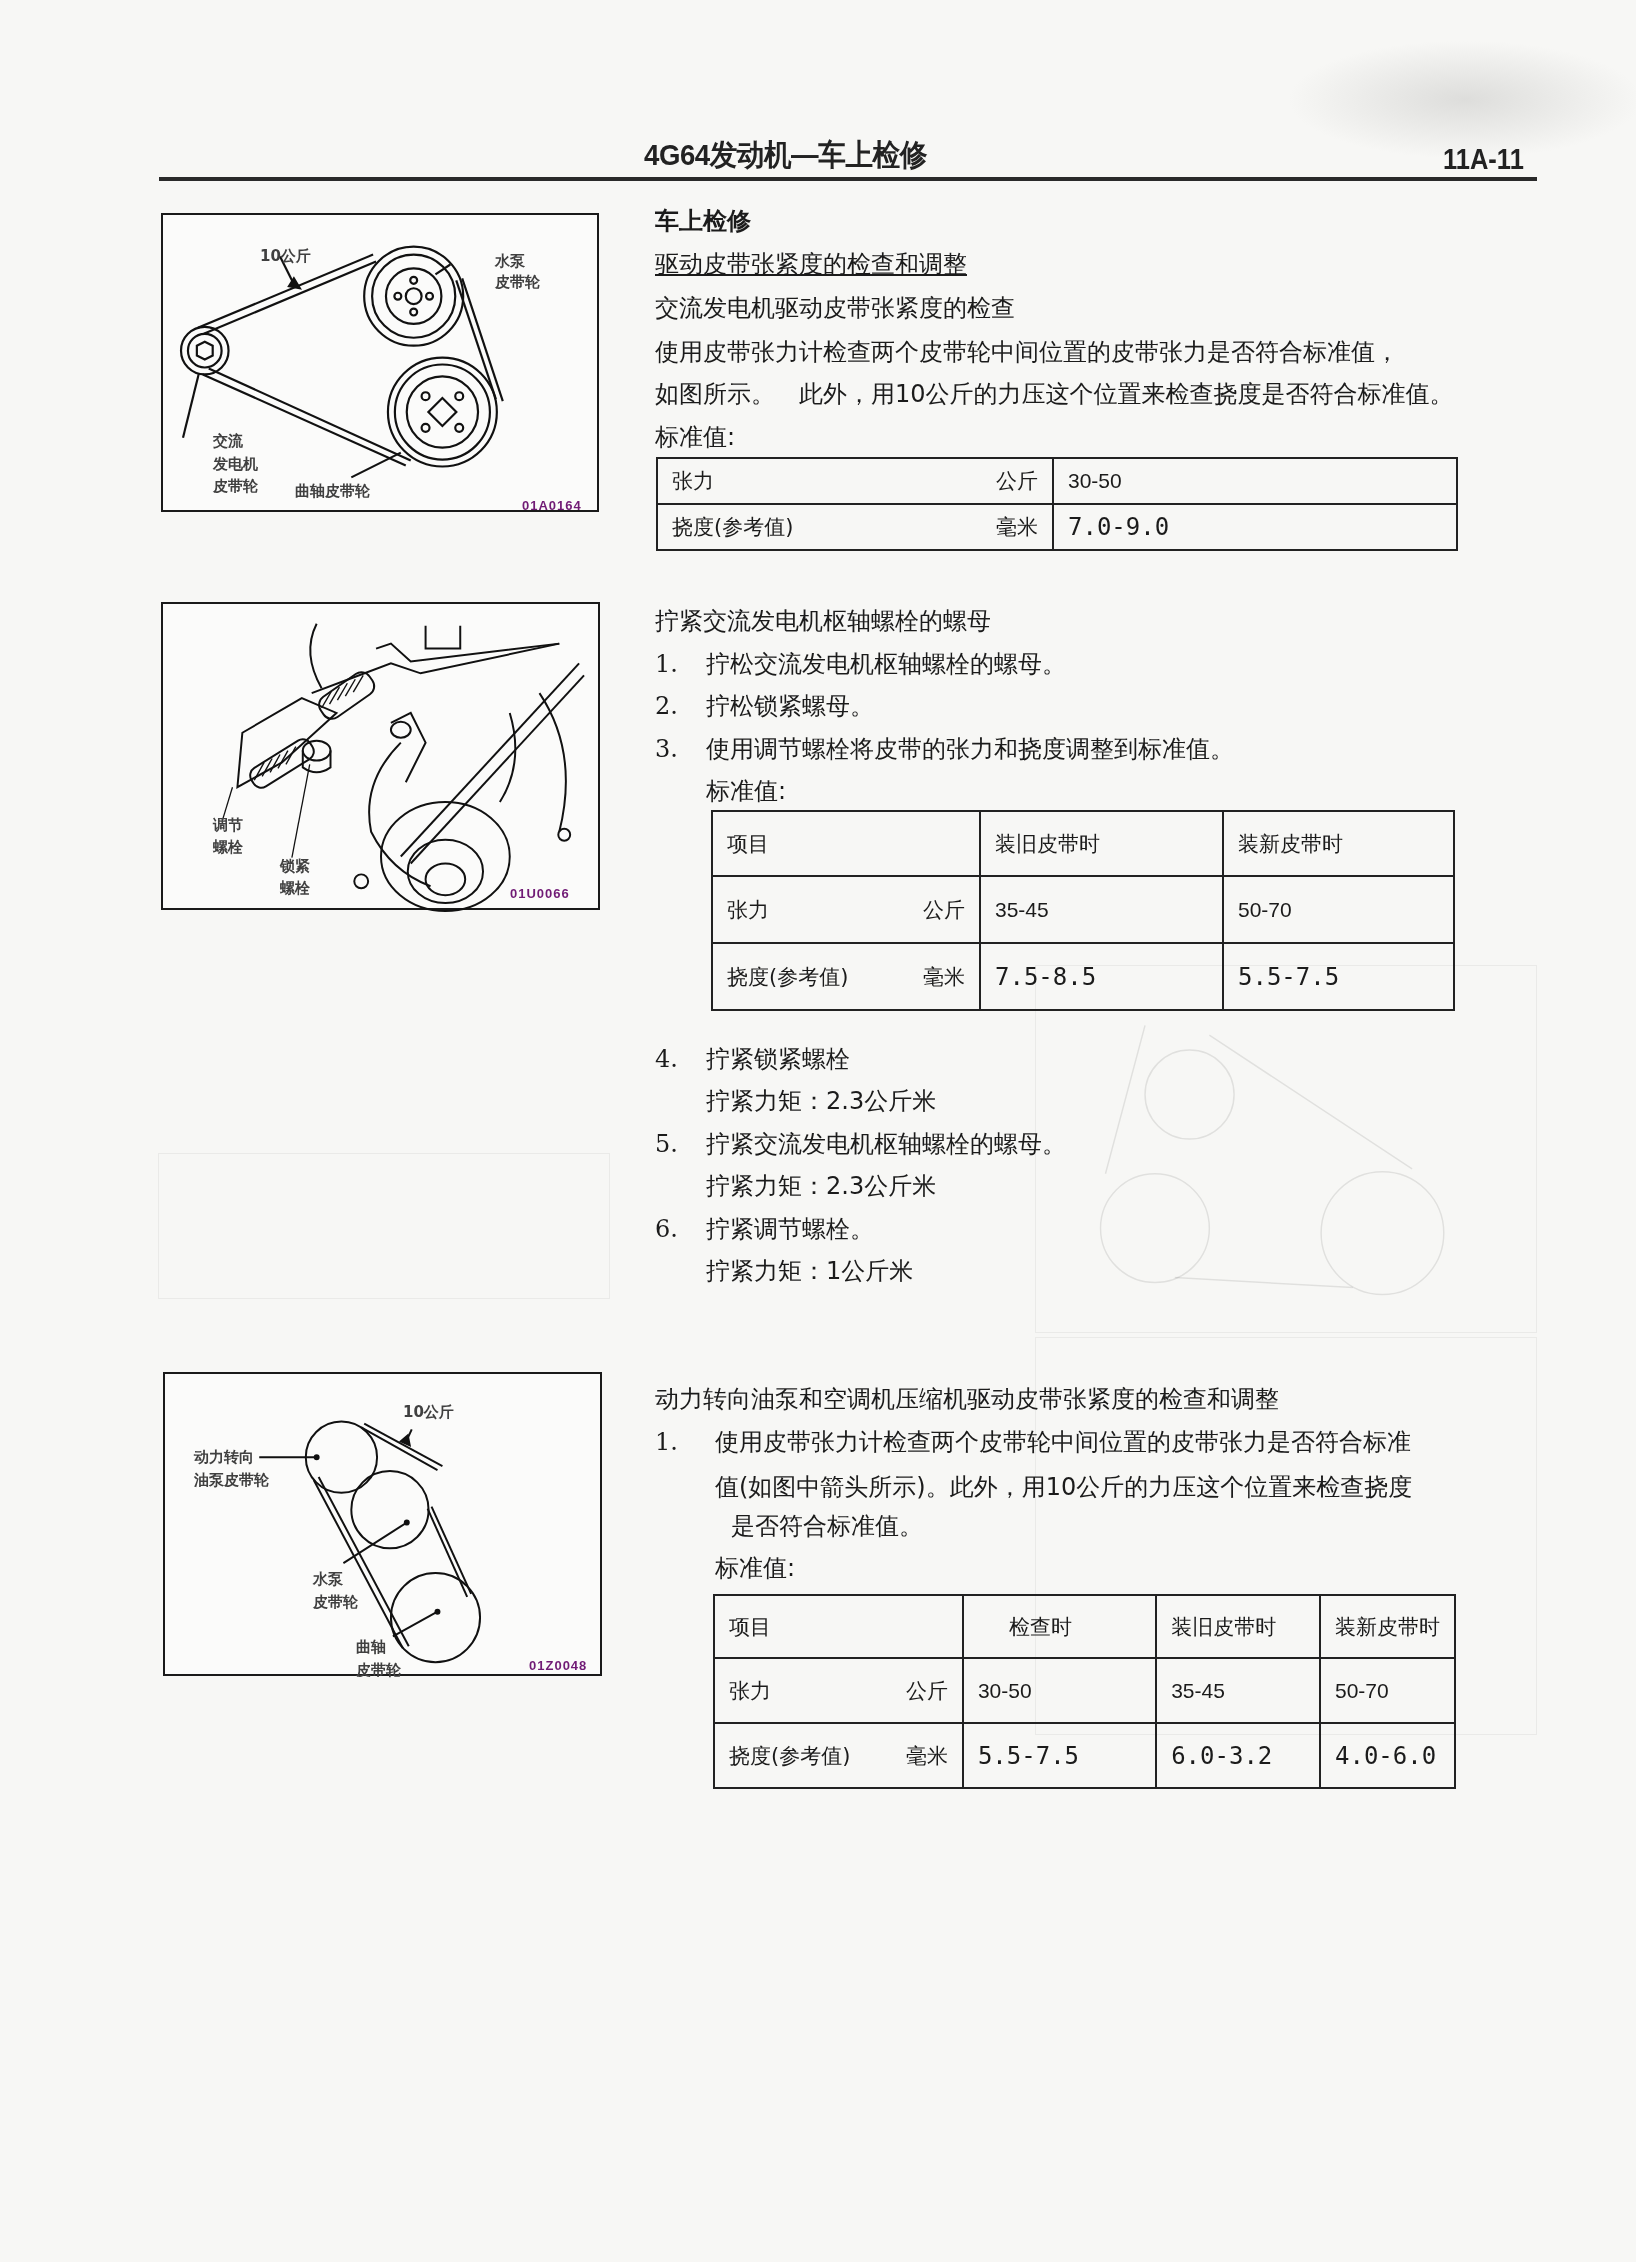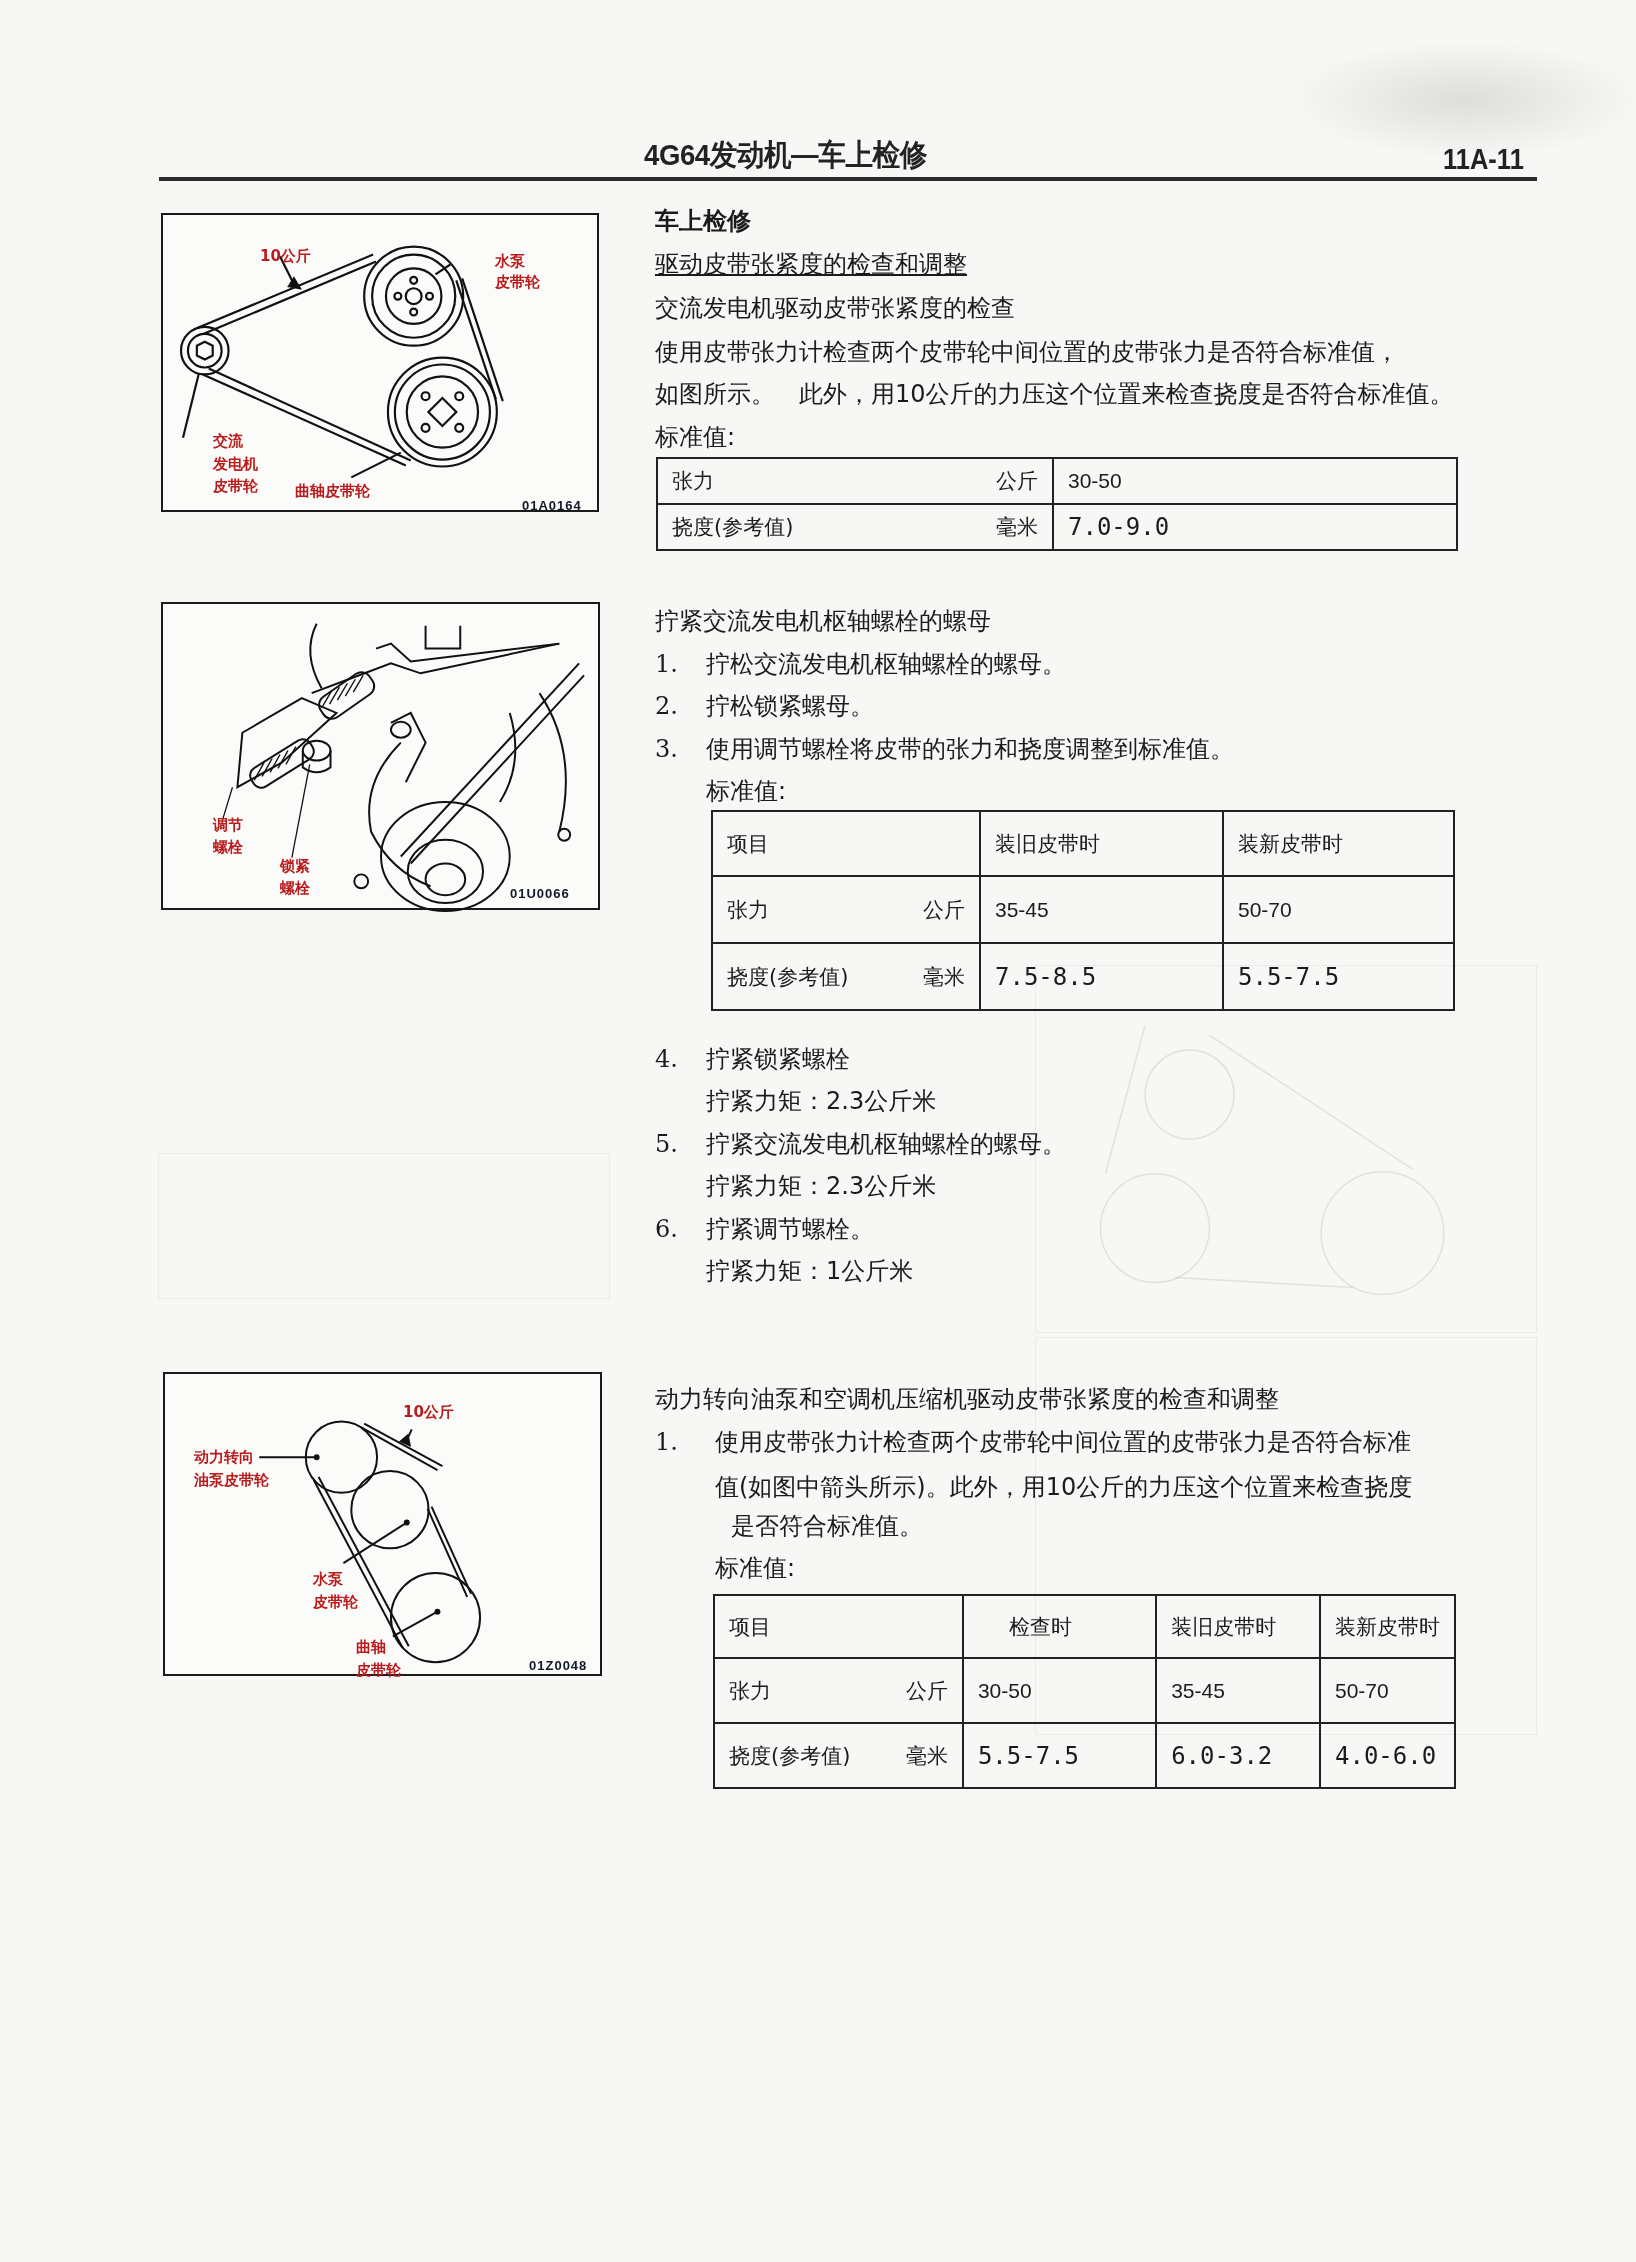--- a/index.html
+++ b/index.html
@@ -26,22 +26,22 @@
     font-family: "Liberation Sans", sans-serif;
     transform: scaleX(0.85); transform-origin: left center;
   }
   .header-rule {
     position: absolute; left: 159px; top: 177px; width: 1378px; height: 4px; background: #2a2a2a;
   }
   .fig {
     position: absolute; border: 2.5px solid #1a1a1a; background: #fbfbfa; box-sizing: border-box;
   }
   .fig svg { position: absolute; left: 0; top: 0; }
-  .fig .lbl { position: absolute; font-size: 15px; font-weight: bold; line-height: 22px; color: #b91c1c; }
-  .fig .code { position: absolute; font-size: 13px; font-weight: bold; letter-spacing: 1px; color: #0f172a; font-family: "Liberation Sans", sans-serif; }
+  .fig .lbl { position: absolute; font-size: 15px; font-weight: bold; line-height: 22px; color: #404040; }
+  .fig .code { position: absolute; font-size: 13px; font-weight: bold; letter-spacing: 1px; color: #701a75; font-family: "Liberation Sans", sans-serif; }
   .line { position: absolute; font-size: 24px; line-height: 30px; white-space: nowrap; color: #1b1b1b; }
   .num { position: absolute; font-size: 24px; line-height: 30px; font-family: "DejaVu Serif", serif; color: #1b1b1b; }
   table.spec {
     position: absolute; border-collapse: collapse; font-size: 21px; color: #1b1b1b;
   }
   table.spec td { border: 2.5px solid #222; padding: 0 14px; vertical-align: middle; white-space: nowrap; }
   td .lab { display: flex; justify-content: space-between; }
   td.val { font-family: "DejaVu Sans Mono", monospace; font-size: 24px; }
   td.valn { font-family: "Liberation Sans", sans-serif; font-size: 21px; }
 </style>

